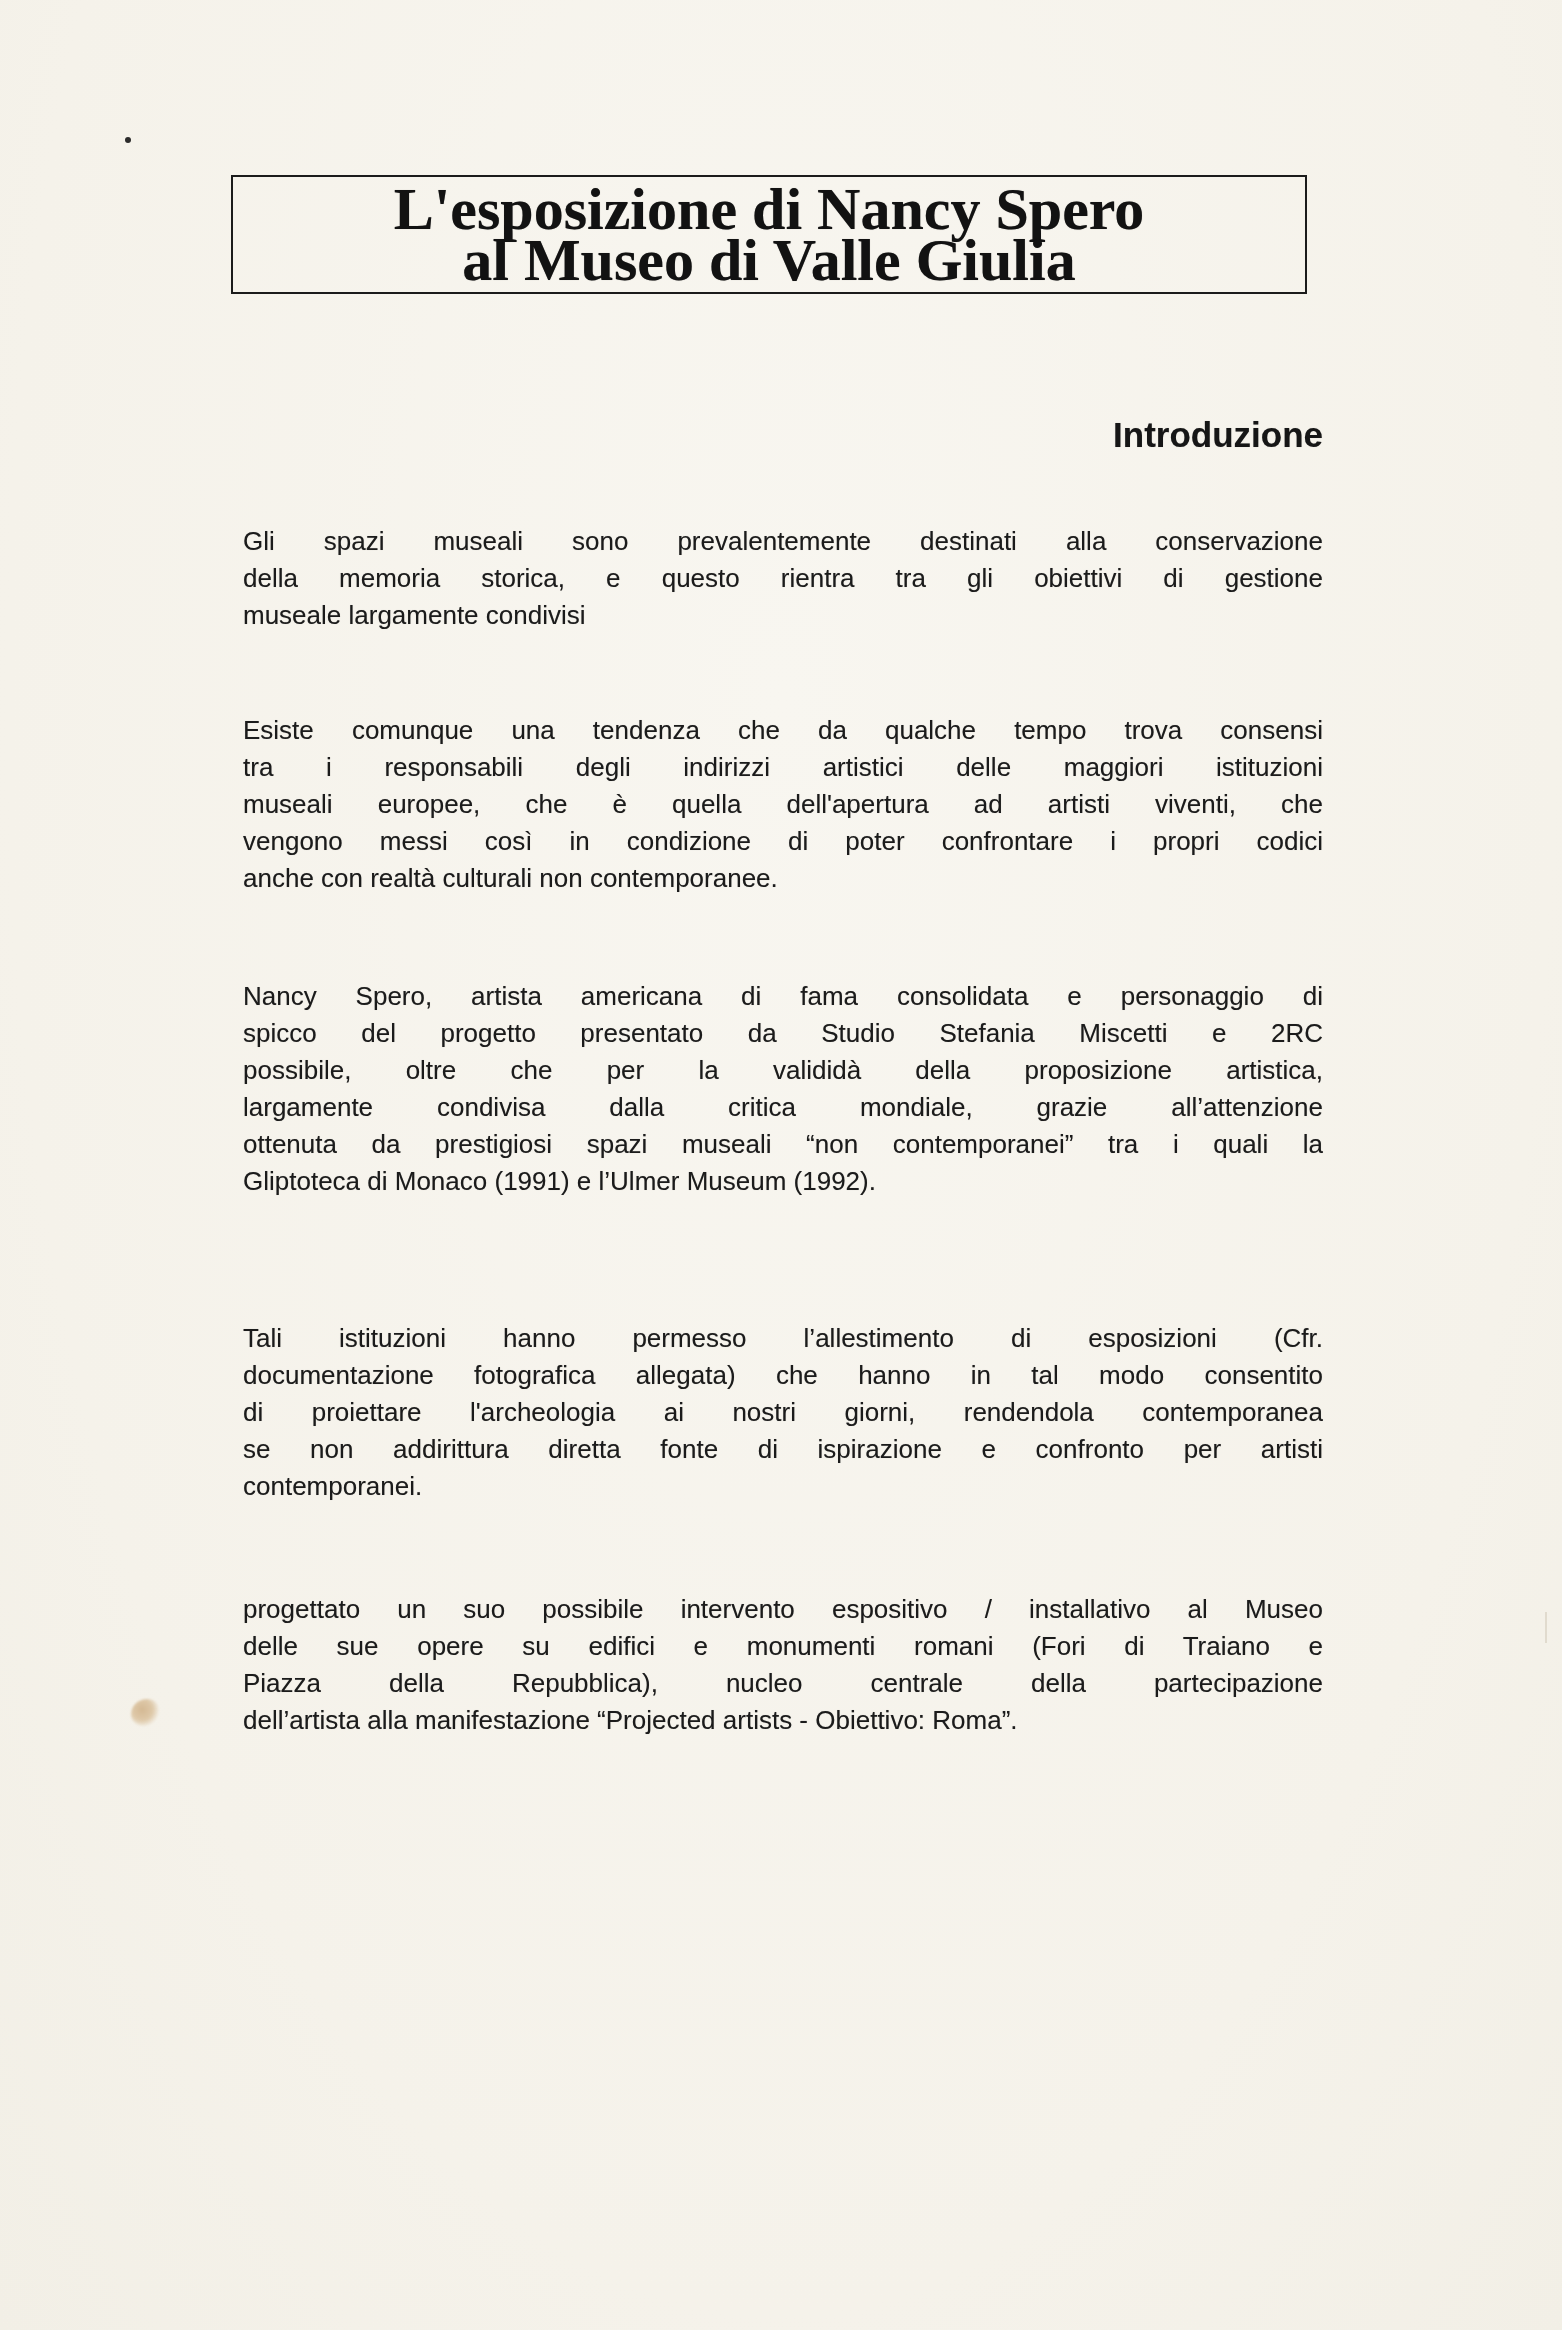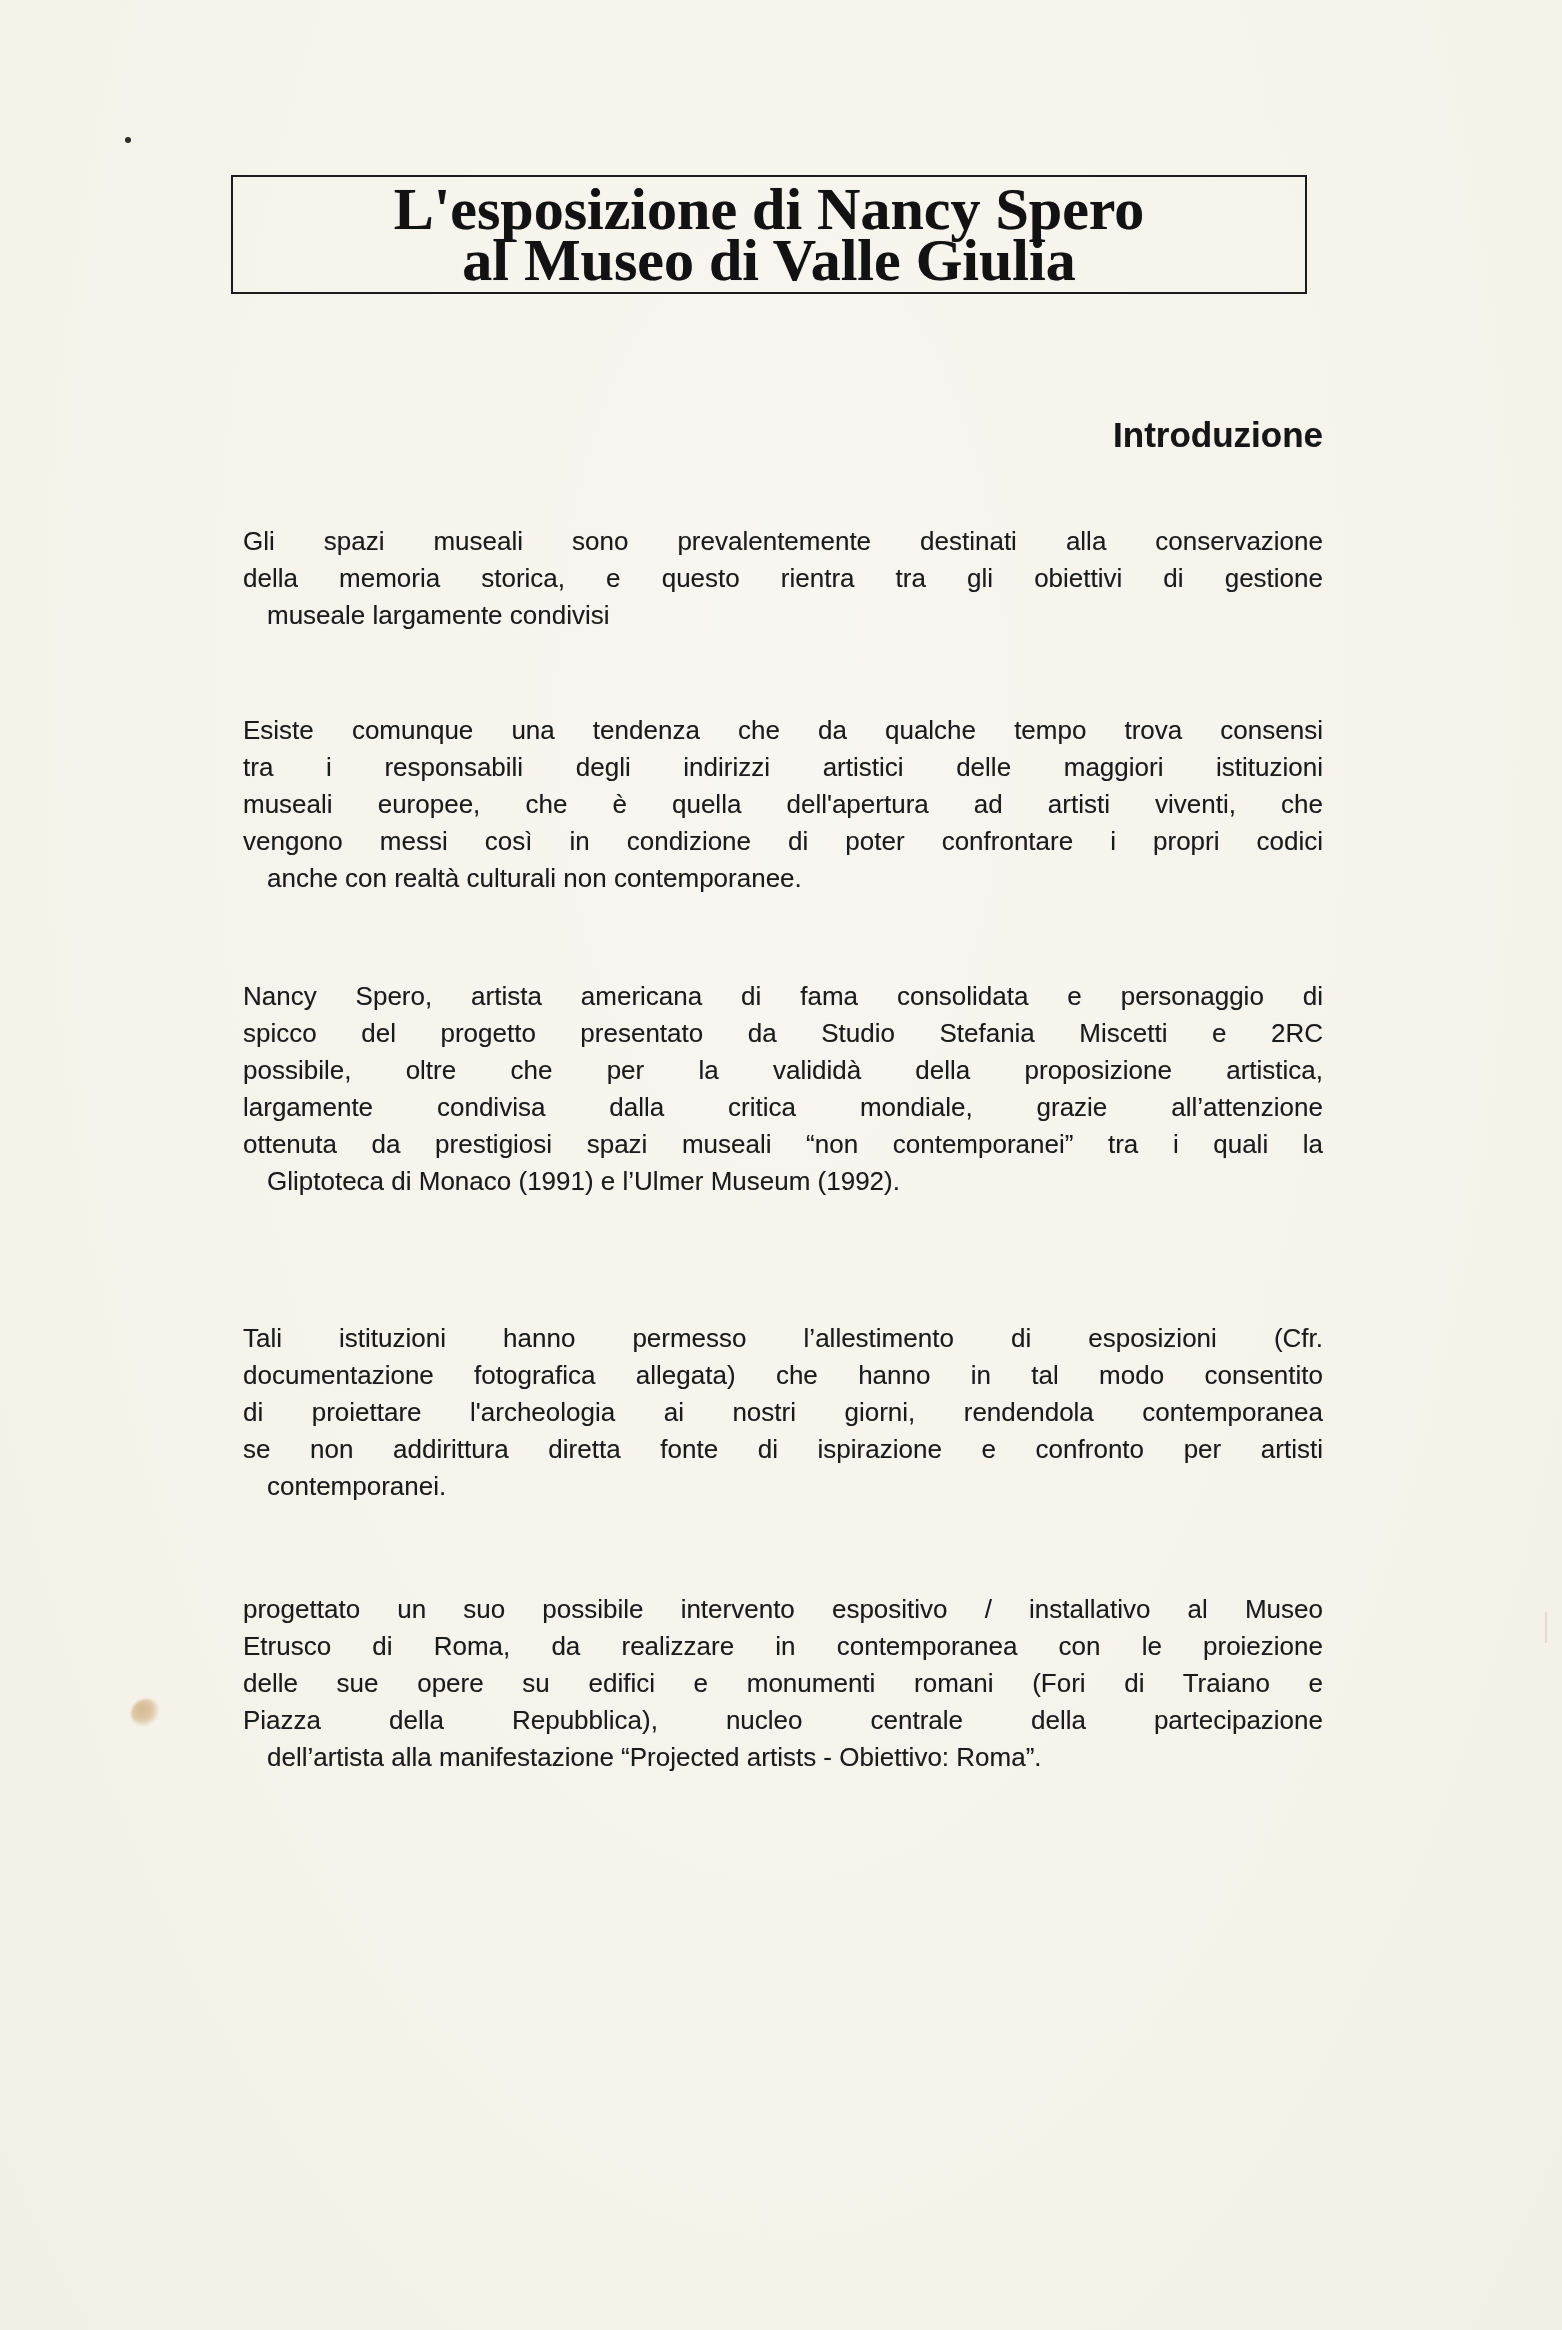--- a/index.html
+++ b/index.html
@@ -49,21 +49,21 @@
     text-align:right;
     text-shadow:0 0 0.7px rgba(0,0,0,.35);
   }
   
   .para{
     position:absolute;left:243px;width:1080px;
     font-size:26px;line-height:37px;color:#1b1b1b;
     text-shadow:0 0 0.7px rgba(0,0,0,.3);
   }
   .jline{text-align:justify;text-align-last:justify;}
-  .jline.last{text-align:left;text-align-last:left;margin-left:24px;}
+  .jline.last{text-align:left;text-align-last:left;}
   .p1{top:523px;}
   .p2{top:712px;}
   .p3{top:978px;}
   .p4{top:1320px;}
   .p5{top:1591px;}
 </style>
 </head>
 <body>
 
 <div class="page">
@@ -100,21 +100,20 @@
       </div>
       <div class="para p4">
         <div class="jline">Tali istituzioni hanno permesso l’allestimento di esposizioni (Cfr.</div>
         <div class="jline">documentazione fotografica allegata) che hanno in tal modo consentito</div>
         <div class="jline">di proiettare l'archeologia ai nostri giorni, rendendola contemporanea</div>
         <div class="jline">se non addirittura diretta fonte di ispirazione e confronto per artisti</div>
         <div class="jline last">contemporanei.</div>
       </div>
       <div class="para p5">
         <div class="jline">progettato un suo possibile intervento espositivo / installativo al Museo</div>
-        <div class="jline">Etrusco di Roma, da realizzare in contemporanea con le proiezione</div>
         <div class="jline">delle sue opere su edifici e monumenti romani (Fori di Traiano e</div>
         <div class="jline">Piazza della Repubblica), nucleo centrale della partecipazione</div>
         <div class="jline last">dell’artista alla manifestazione “Projected artists - Obiettivo: Roma”.</div>
       </div>
     </div>
 
   <div class="stain"></div>
   <div class="crease"></div>
 
 </div>

